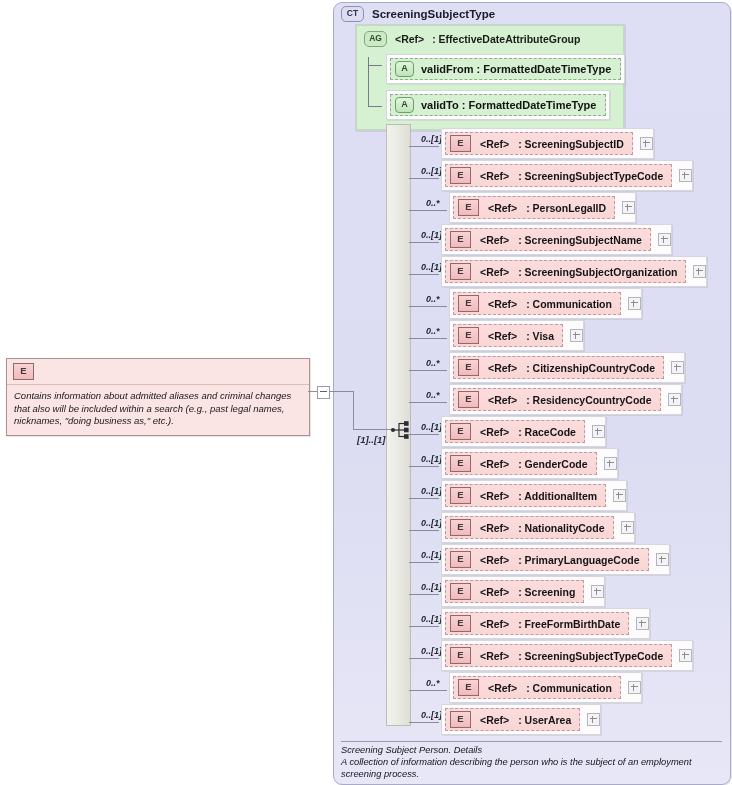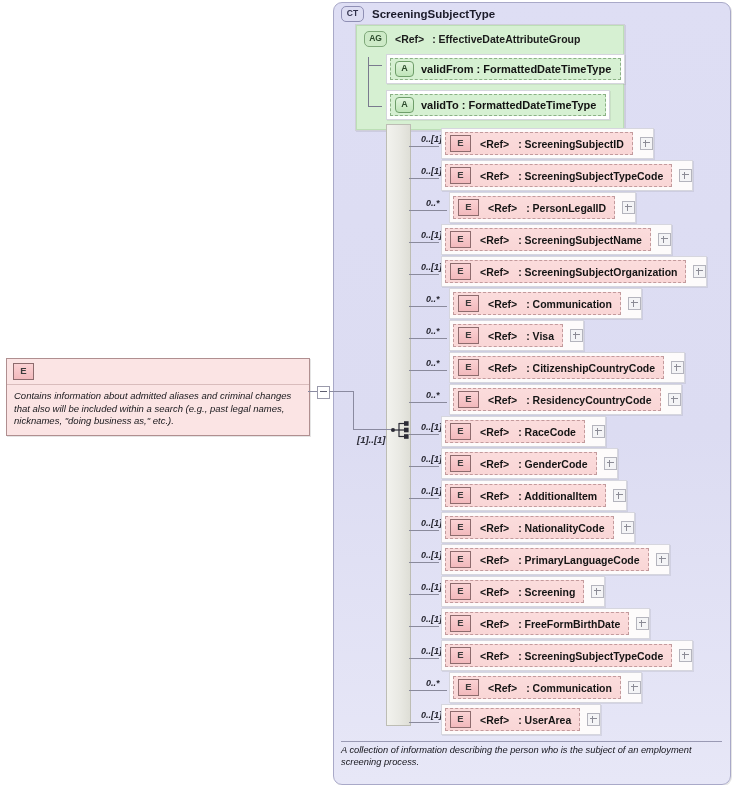--- a/index.html
+++ b/index.html
@@ -436,20 +436,21 @@
           <span class="ref">&lt;Ref&gt;</span>
           <span class="typ">: UserArea</span>
         </div>
         <div class="plusbox"></div>
       </div>
     </div>
   </div>
 
 <div class="abs" id="ct-foot-rule"></div>
 <div class="abs" id="ct-foot">
+  <div>Screening Subject Person. Details</div>
   <div>A collection of information describing the person who is the subject of an employment screening process.</div>
 </div>
 
 <div class="abs" id="left-node">
   <div class="hdr">
     <span class="badge-e">E</span>
   </div>
   <div class="doc">Contains information about admitted aliases and criminal changes that also will be included within a search (e.g., past legal names, nicknames, "doing business as," etc.).</div>
 </div>
 

